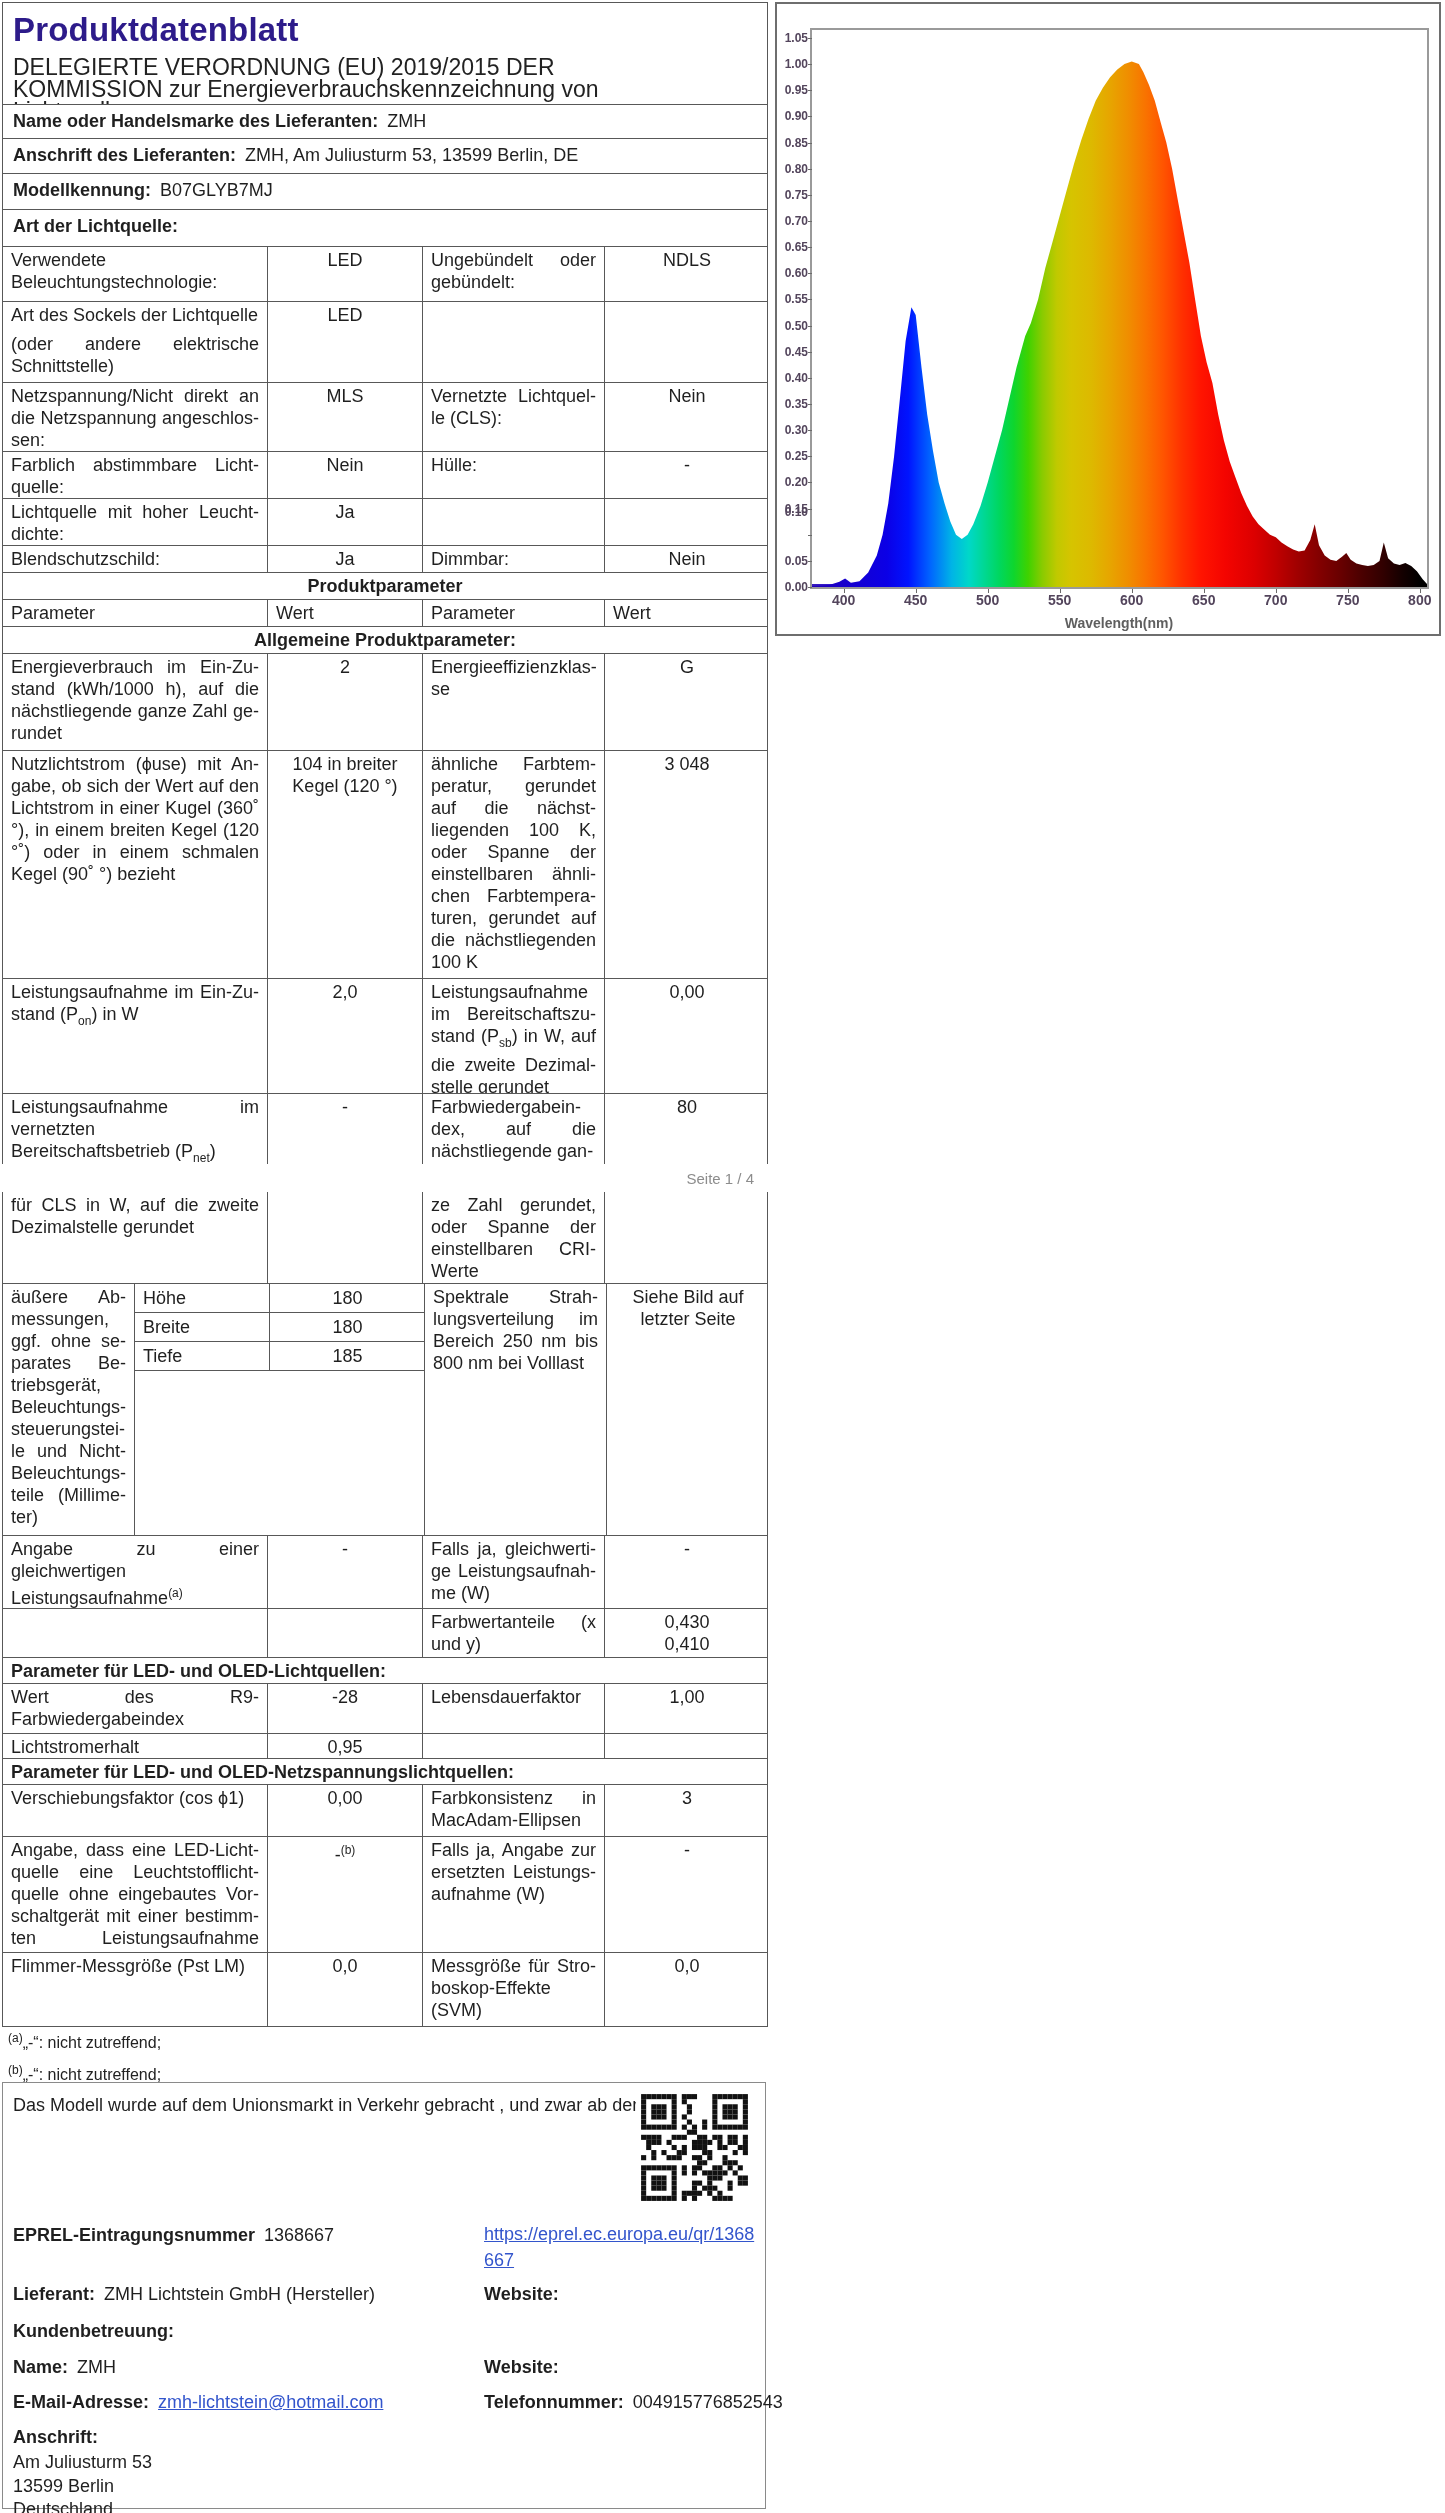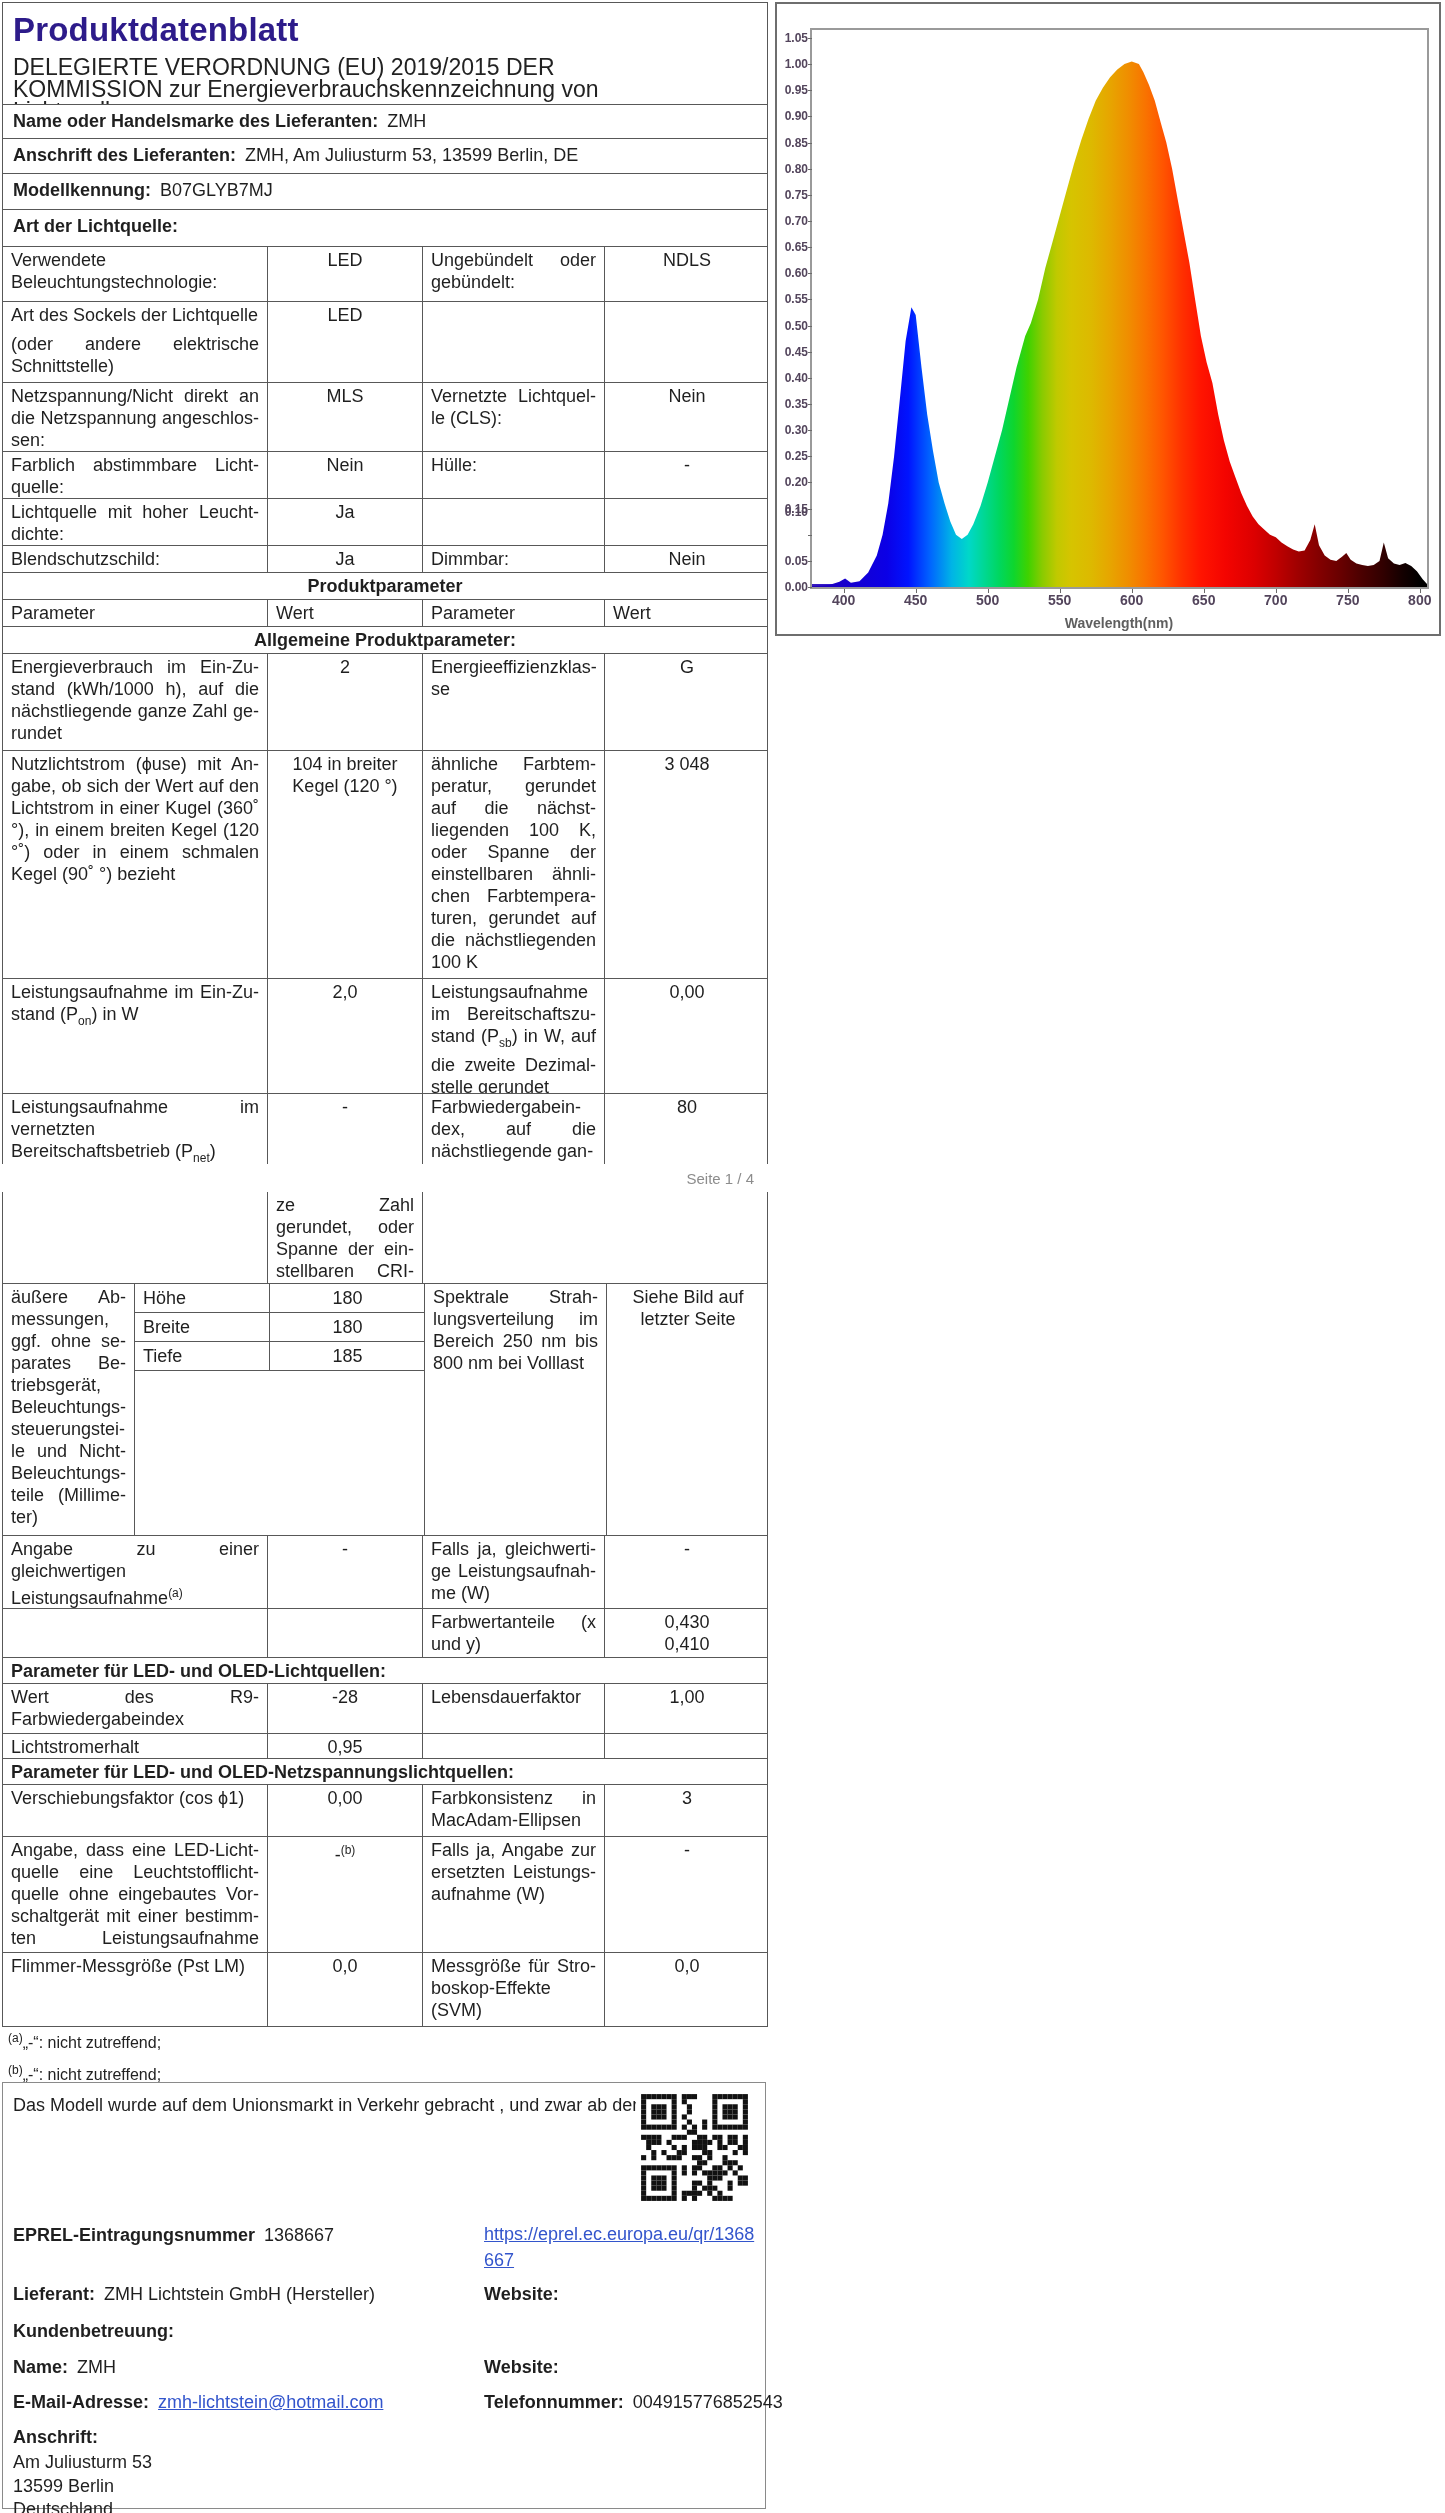--- a/index.html
+++ b/index.html
@@ -177,20 +177,21 @@
         <div class="tcell tc"><span>80</span></div>
       </div>
     </div>
 </div>
 
 <div id="pagefooter">Seite 1 / 4</div>
 
 <div id="p2" class="doccol">
   <div id="p2a">
       <div class="trow tcells nt" style="height: 91px;">
+        <div class="tcell tj"><span>für CLS in W, auf die zweite De­zimalstelle gerundet</span></div>
         <div class="tcell tc"></div>
         <div class="tcell tj"><span>ze Zahl gerundet, oder Spanne der ein­stellbaren CRI-Wer­te</span></div>
         <div class="tcell tc"></div>
       </div>
     </div>
 
   <div class="dimsrow">
     <div class="dcell tj">äußere Ab­messungen, ggf. ohne se­parates Be­triebsgerät, Beleuchtungs­steuerungstei­le und Nicht-Beleuchtungs­teile (Millime­ter)</div>
     <div class="dmid">
       <div class="dsub">

